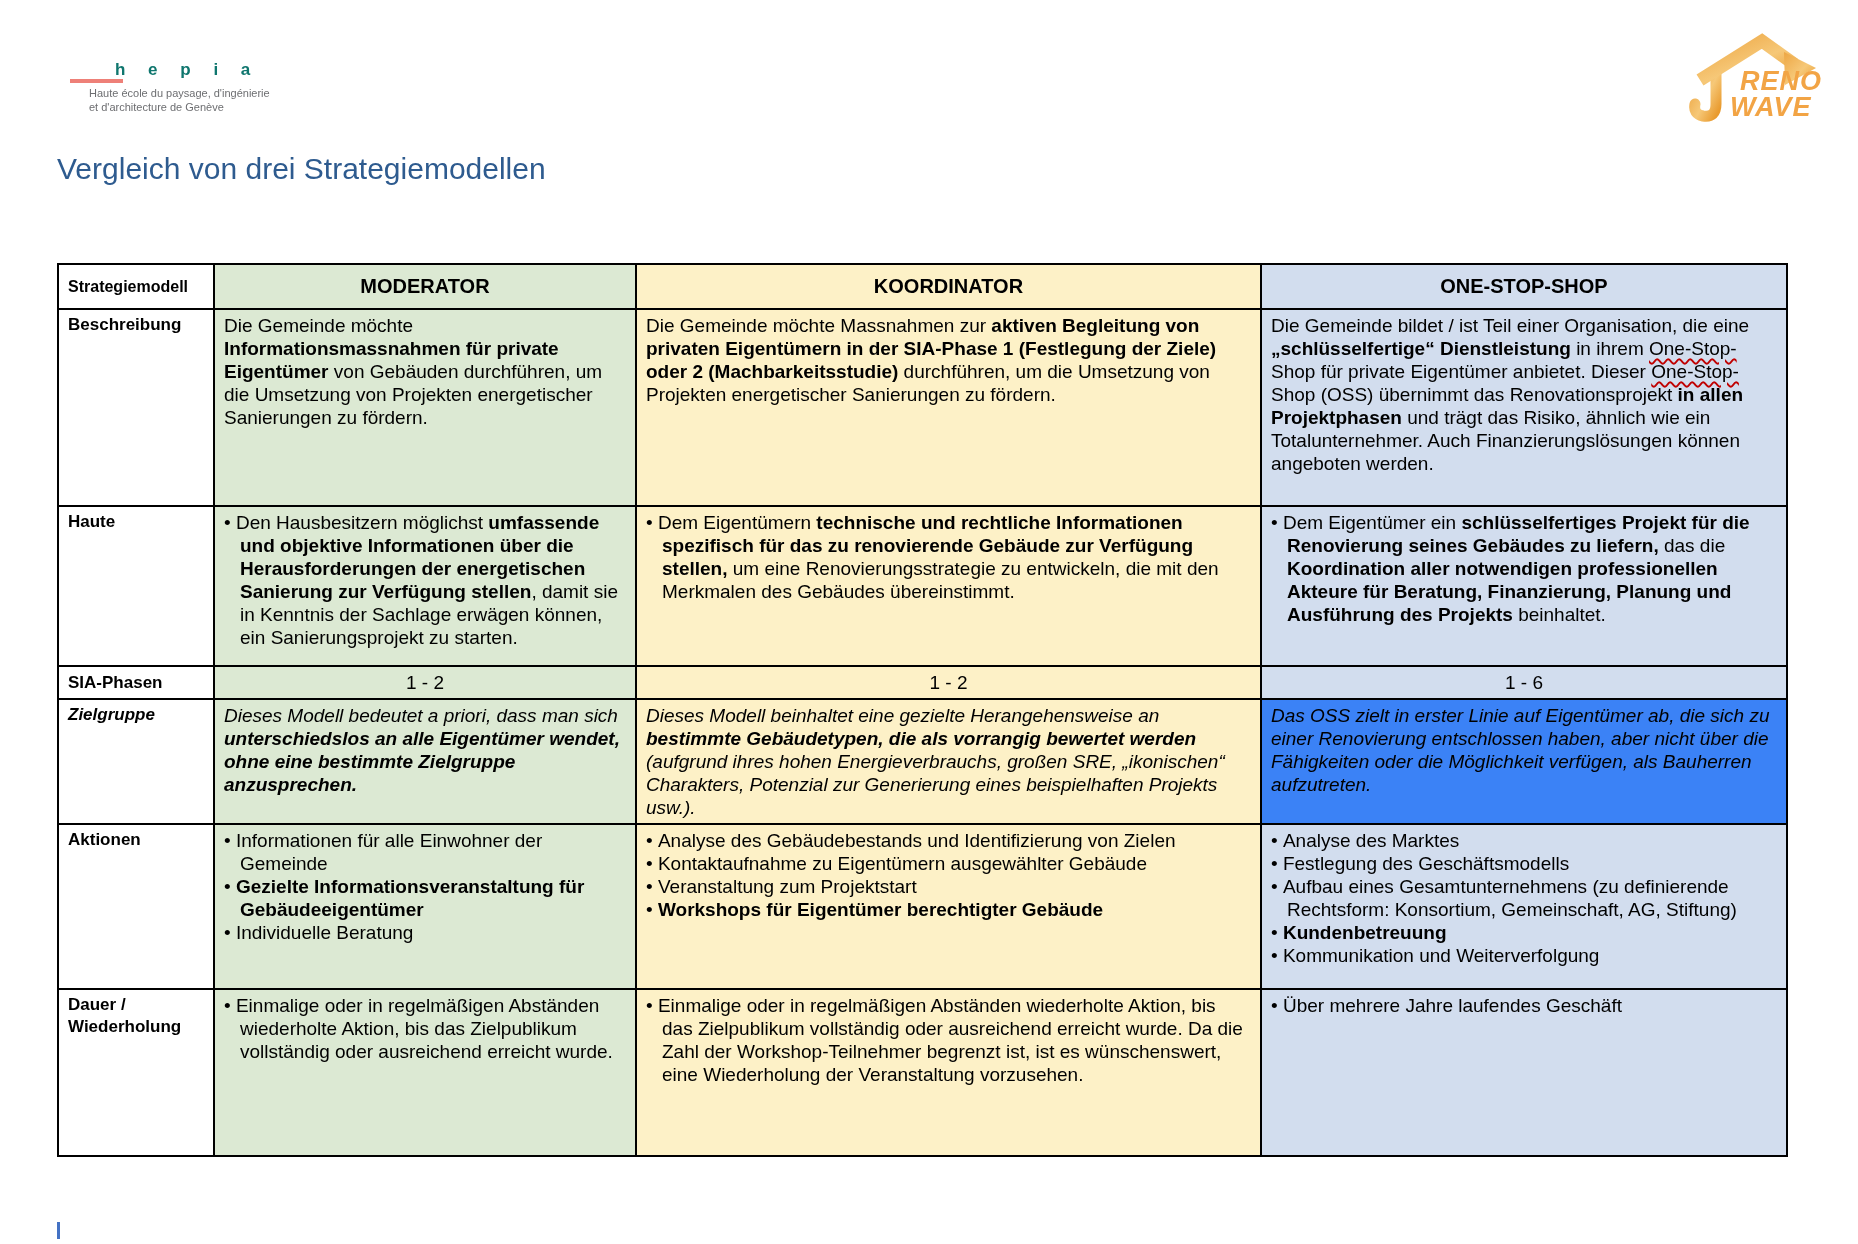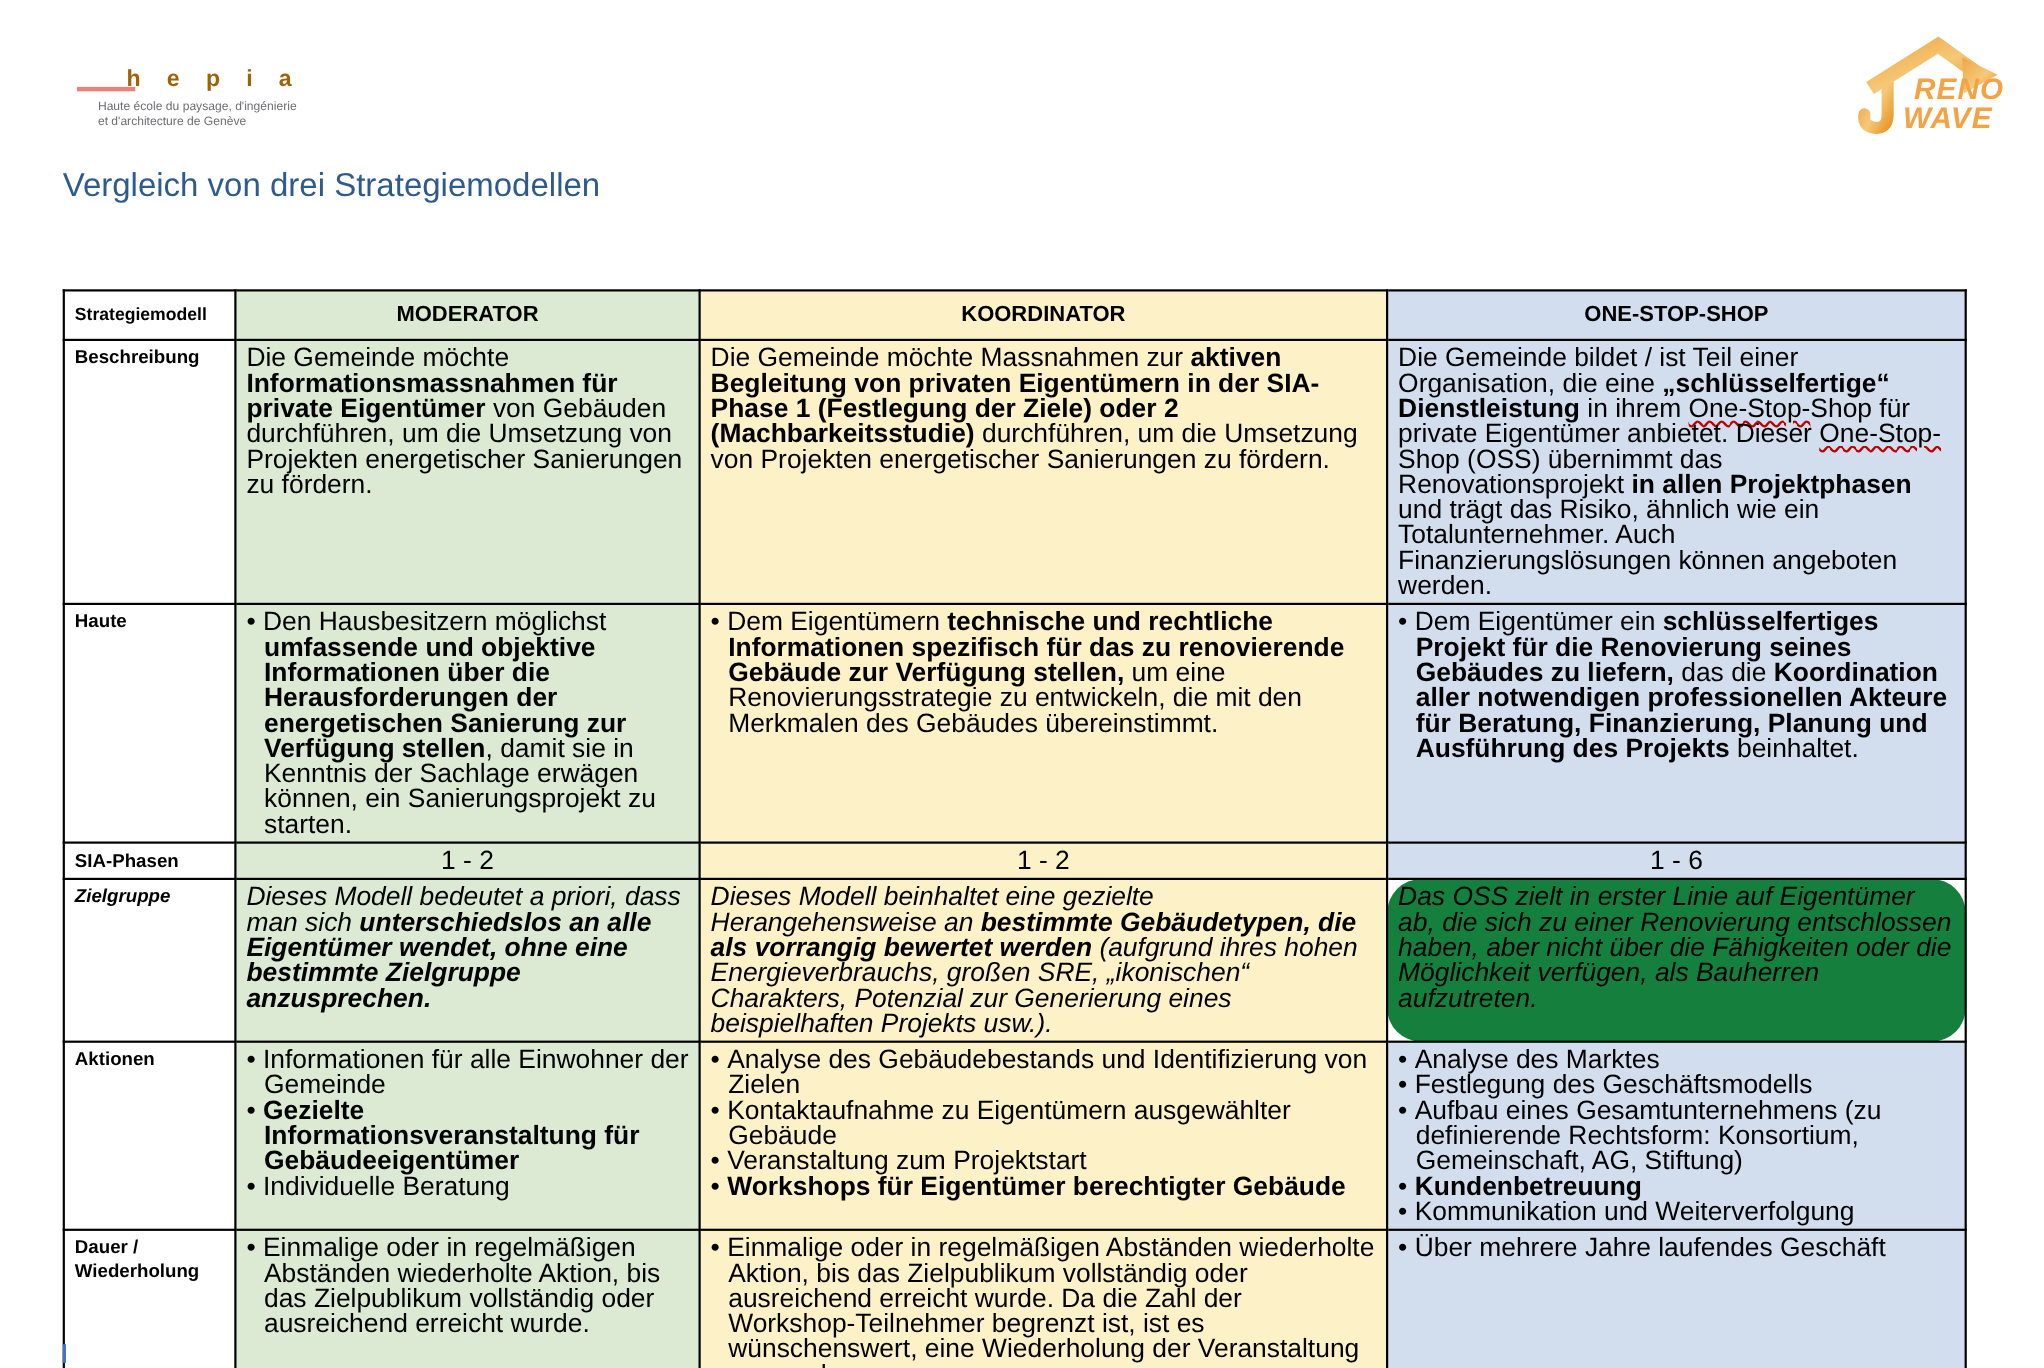--- a/index.html
+++ b/index.html
@@ -2,38 +2,38 @@
 <html><head>
 <meta charset="utf-8">
 <style>
   html,body{margin:0;padding:0;background:#ffffff;}
   .page{position:relative;width:1858px;height:1244px;background:#ffffff;overflow:hidden;
         font-family:"Liberation Sans","DejaVu Sans",sans-serif;color:#000;}
 
   
   .hepia{position:absolute;left:70px;top:60px;}
   .hepia-line{position:absolute;left:0;top:19px;width:53px;height:4px;background:#ee8078;}
-  .hepia-name{margin-left:45px;font-size:21px;font-weight:bold;letter-spacing:9px;color:#a16207;}
+  .hepia-name{margin-left:45px;font-size:17px;font-weight:bold;letter-spacing:9px;color:#0f766e;}
   .hepia-sub{margin-left:19px;margin-top:7px;font-size:11px;line-height:13.5px;color:#6d6e71;}
 
   
   .renowave{position:absolute;left:1688px;top:28px;width:156px;height:94px;}
 
   
   .title{position:absolute;left:57px;top:152px;margin:0;font-size:30px;font-weight:400;color:#2e5b8f;}
 
   
   table.cmp{position:absolute;left:57px;top:263px;width:1729px;border-collapse:collapse;table-layout:fixed;}
   .cmp td,.cmp th{border:2px solid #000;padding:4px 9px;vertical-align:top;}
   .cmp thead tr{height:45px;}
   .cmp thead th{vertical-align:middle;}
   .corner{background:#fff;font-size:16px;font-weight:bold;text-align:left;padding-left:10px;}
   .colhead{font-size:20px;font-weight:bold;text-align:center;}
   .rowlabel{background:#fff;font-size:17px;font-weight:bold;white-space:pre-line;line-height:22px;padding-top:6px;}
-  .cell{font-size:24px;line-height:23px;}
+  .cell{font-size:19px;line-height:23px;}
   .cell .para{margin:0;}
   .cell .bullet{padding-left:16px;text-indent:-16px;}
   .b{font-weight:bold;}
   .wavy{text-decoration:underline;text-decoration-style:wavy;text-decoration-color:#c00000;
         text-decoration-thickness:2px;text-underline-offset:3px;}
   .center{text-align:center;}
   tbody tr:nth-child(1){height:197px;}
   tbody tr:nth-child(2){height:160px;}
   tbody tr:nth-child(3){height:30px;}
   tbody tr:nth-child(3) td{vertical-align:middle;}
@@ -129,21 +129,21 @@
           </td>
         </tr>
         <tr>
           <td class="rowlabel">Zielgruppe</td>
           <td class="cell" style="background: rgb(220, 233, 211);">
             <div class="para"><span>Dieses Modell bedeutet a priori, dass man sich </span><span class="b">unterschiedslos an alle Eigentümer wendet, ohne eine bestimmte Zielgruppe anzusprechen.</span></div>
           </td>
           <td class="cell" style="background: rgb(253, 241, 199);">
             <div class="para"><span>Dieses Modell beinhaltet eine gezielte Herangehensweise an </span><span class="b">bestimmte Gebäudetypen, die als vorrangig bewertet werden</span><span> (aufgrund ihres hohen Energieverbrauchs, großen SRE, „ikonischen“ Charakters, Potenzial zur Generierung eines beispielhaften Projekts usw.).</span></div>
           </td>
-          <td class="cell" style="background: #15803d; border-radius: 31px;">
+          <td class="cell" style="background: #3b82f6;">
             <div class="para"><span>Das OSS zielt in erster Linie auf Eigentümer ab, die sich zu einer Renovierung entschlossen haben, aber nicht über die Fähigkeiten oder die Möglichkeit verfügen, als Bauherren aufzutreten.</span></div>
           </td>
         </tr>
         <tr>
           <td class="rowlabel">Aktionen</td>
           <td class="cell" style="background: rgb(220, 233, 211);">
             <div class="bullet"><span>•&nbsp;</span><span>Informationen für alle Einwohner der Gemeinde</span></div>
             <div class="bullet"><span>•&nbsp;</span><span class="b">Gezielte Informationsveranstaltung für Gebäudeeigentümer</span></div>
             <div class="bullet"><span>•&nbsp;</span><span>Individuelle Beratung</span></div>
           </td>

